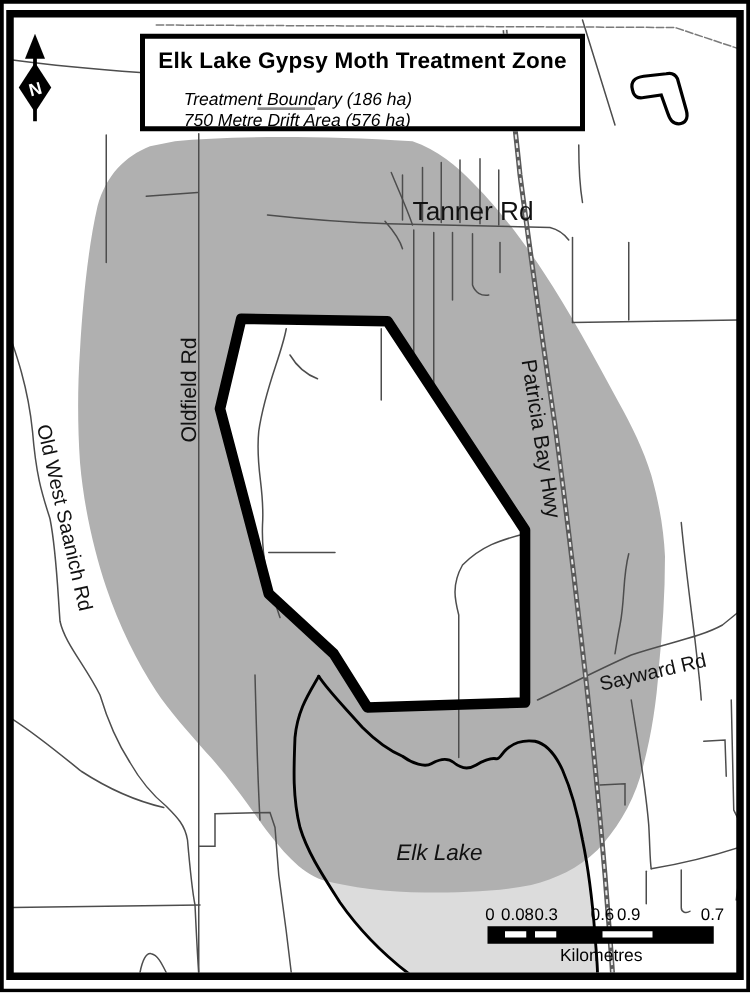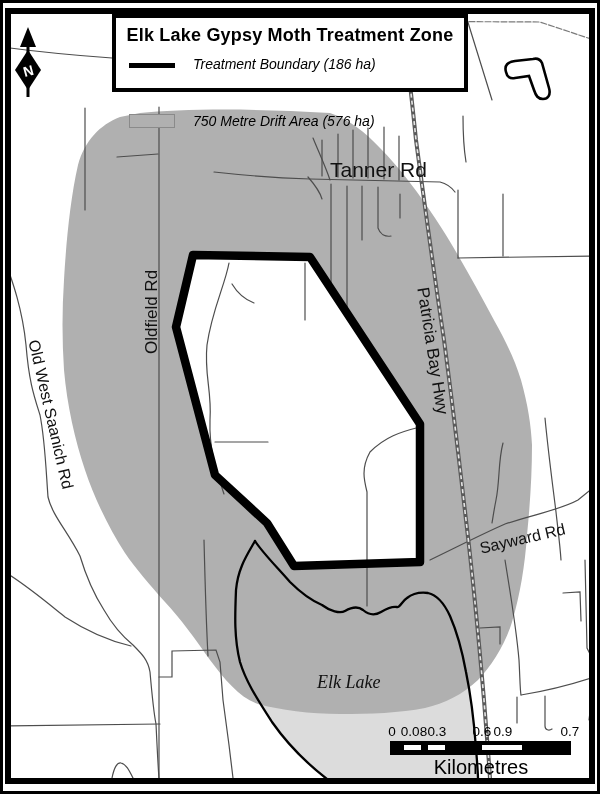--- a/index.html
+++ b/index.html
@@ -4,41 +4,41 @@
 <style>
   html,body{margin:0;padding:0;background:#ffffff;}
   #page{position:relative;width:600px;height:794px;background:#ffffff;overflow:hidden;
         font-family:"Liberation Sans", sans-serif;color:#000;}
   
   .outer-border{position:absolute;inset:0;border:3px solid #000;pointer-events:none;z-index:40;}
   .inner-frame{position:absolute;left:5px;right:5px;top:8px;bottom:10px;
                border:6px solid #000;pointer-events:none;z-index:40;}
   svg{position:absolute;left:0;top:0;}
   
-  .title-box{position:absolute;left:112px;top:14px;width:356px;height:78px;background:#fff;
+  .title-box{position:absolute;left:112px;top:27px;width:356px;height:78px;background:#fff;
              border:4px solid #000;box-sizing:border-box;z-index:30;}
   .map-title{position:absolute;left:0;right:0;top:7px;text-align:center;
              font-size:18px;font-weight:bold;letter-spacing:.2px;}
-  .legend-row{position:absolute;left:13px;height:16px;display:flex;align-items:center;}
+  .legend-row{position:absolute;left:13px;height:16px;display:flex;align-items:center;flex-direction:column;}
   .legend-row.r1{top:38px;}
-  .legend-row.r2{top:55px;margin-top:40px;}
+  .legend-row.r2{top:55px;}
   .sw-line{width:46px;height:5px;background:#000;margin-top:2px;}
   .sw-fill{width:46px;height:14px;background:#b0b0b0;border:1px solid #8a8a8a;box-sizing:border-box;}
   .legend-label{margin-left:18px;font-style:italic;font-size:14px;white-space:nowrap;}
   
   .maplabel{position:absolute;font-size:16px;white-space:nowrap;z-index:20;color:#111;}
   .lbl-tanner{left:330px;top:158px;font-size:21px;}
   .lbl-oldfield{left:142px;top:354px;transform:rotate(-90deg);transform-origin:0 0;font-size:17px;}
   .lbl-patbay{left:432px;top:286px;transform:rotate(81deg);transform-origin:0 0;font-size:17px;}
   .lbl-ows{left:42px;top:338px;transform:rotate(77deg);transform-origin:0 0;font-size:16px;}
   .lbl-sayward{left:478px;top:540px;transform:rotate(-13deg);transform-origin:0 0;font-size:16px;}
-  .lbl-elklake{left:317px;top:672px;font-style:italic;font-size:18px;font-family:Liberation Serif, serif;}
+  .lbl-elklake{left:317px;top:672px;font-style:italic;font-size:18px;}
   
   .tick{position:absolute;top:724px;transform:translateX(-50%);font-size:13.5px;z-index:20;}
-  .unitlbl{position:absolute;left:481px;top:756px;transform:translateX(-50%);font-size:20px;z-index:20;}
+  .unitlbl{position:absolute;left:481px;top:756px;transform:translateX(-50%);font-size:14px;z-index:20;}
 </style>
 </head>
 <body>
 
 <div id="page">
 
   <svg width="600" height="794" viewBox="0 0 600 794">
     <defs>
       <clipPath id="mapclip">
           <rect x="10" y="14" width="580" height="764"></rect>

